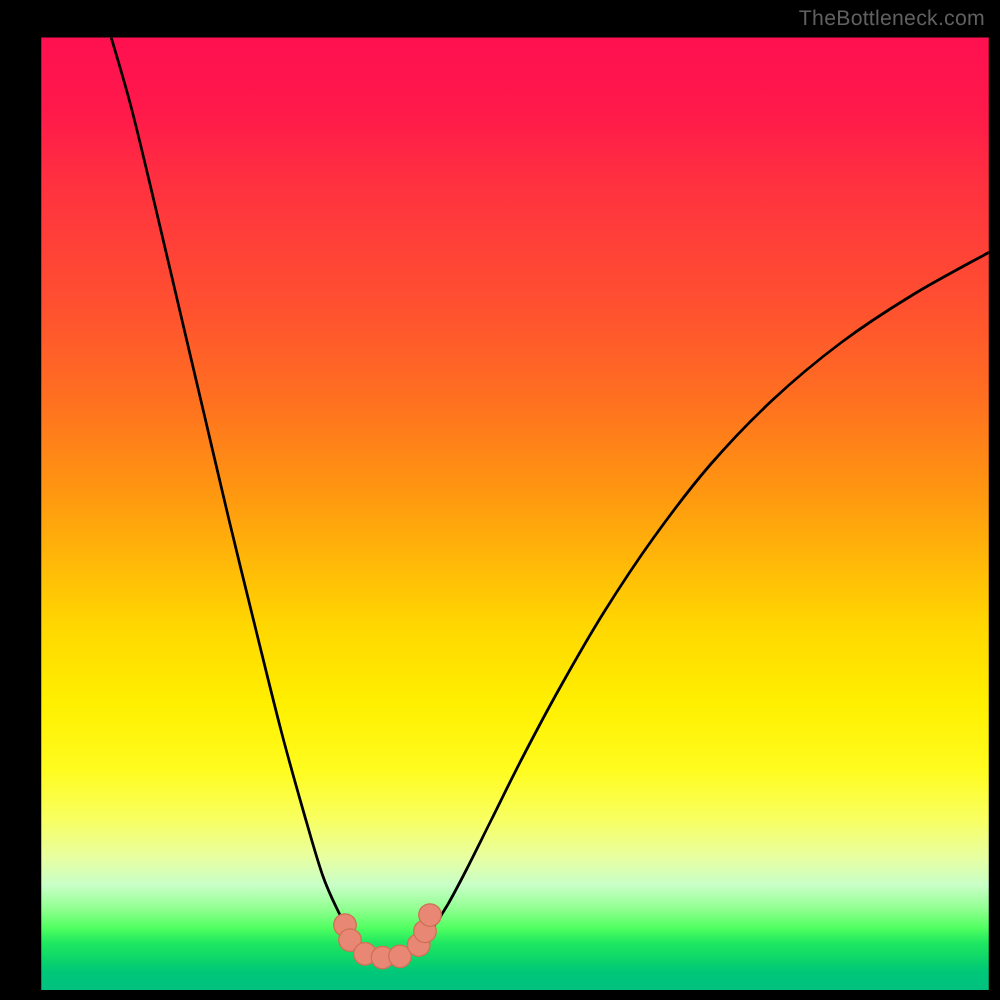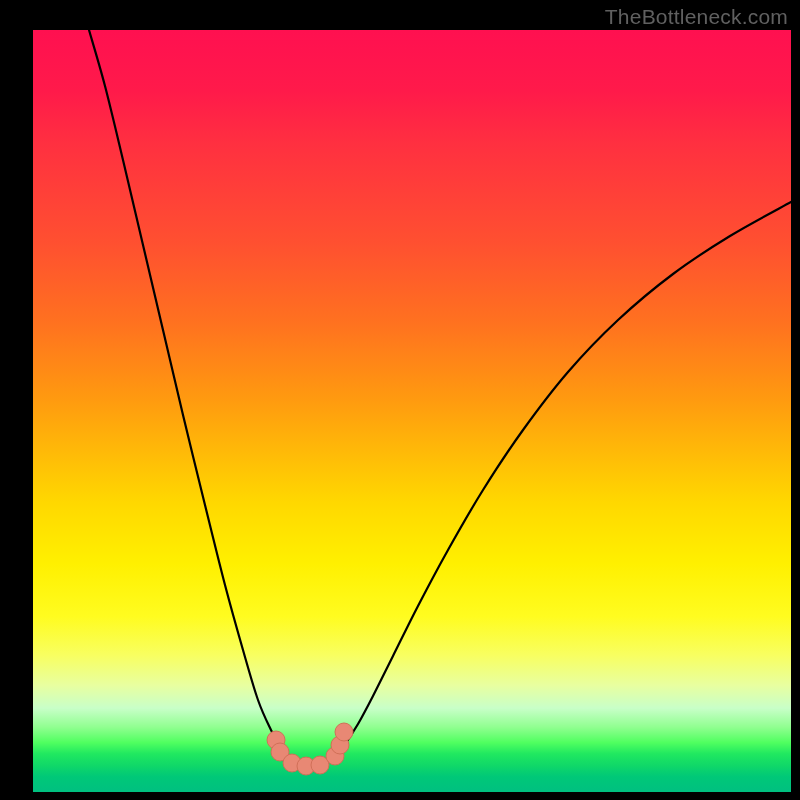--- a/index.html
+++ b/index.html
@@ -37,21 +37,21 @@
       #10d868 96.5%,
       #00c878 98%,
       #00c080 100%
     );
   }
   .watermark {
     position: absolute;
     top: 5px;
     right: 12px;
     color: #606060;
-    font-size: 21px;
+    font-size: 17px;
     font-weight: 500;
     letter-spacing: 0.2px;
     z-index: 20;
   }
   svg.curve {
     position: absolute;
     left: 0;
     top: 0;
     width: 758px;
     height: 762px;

